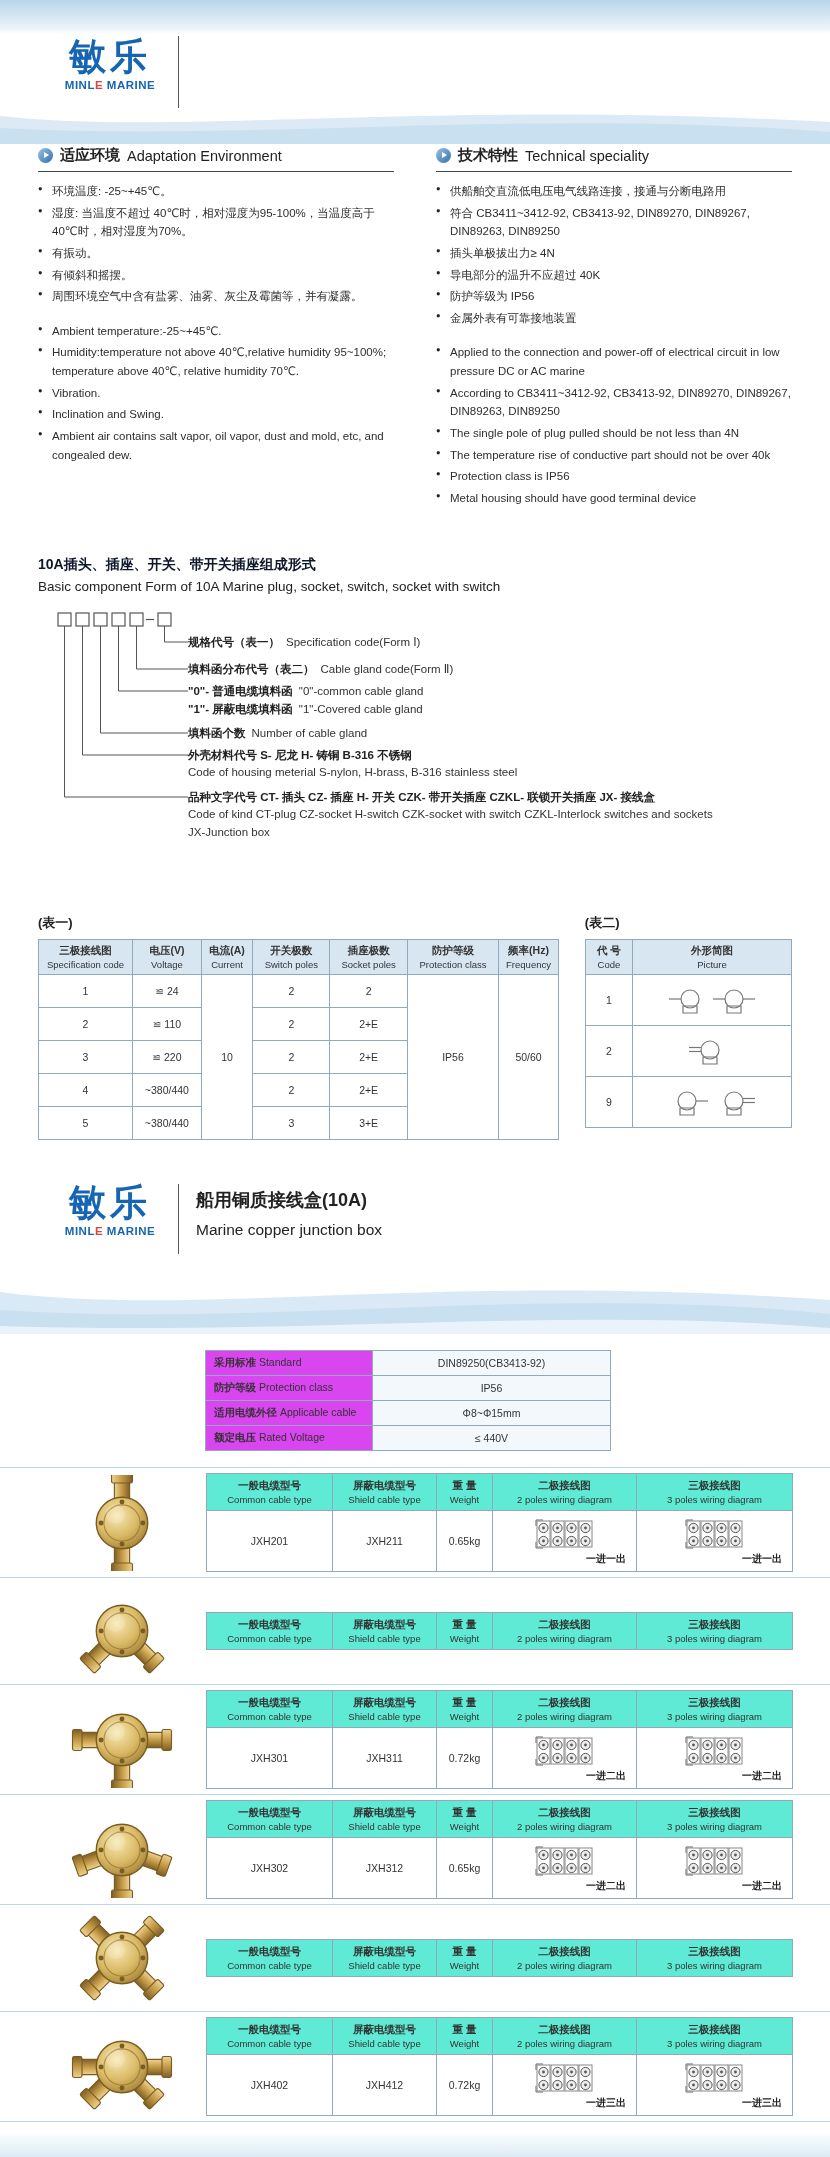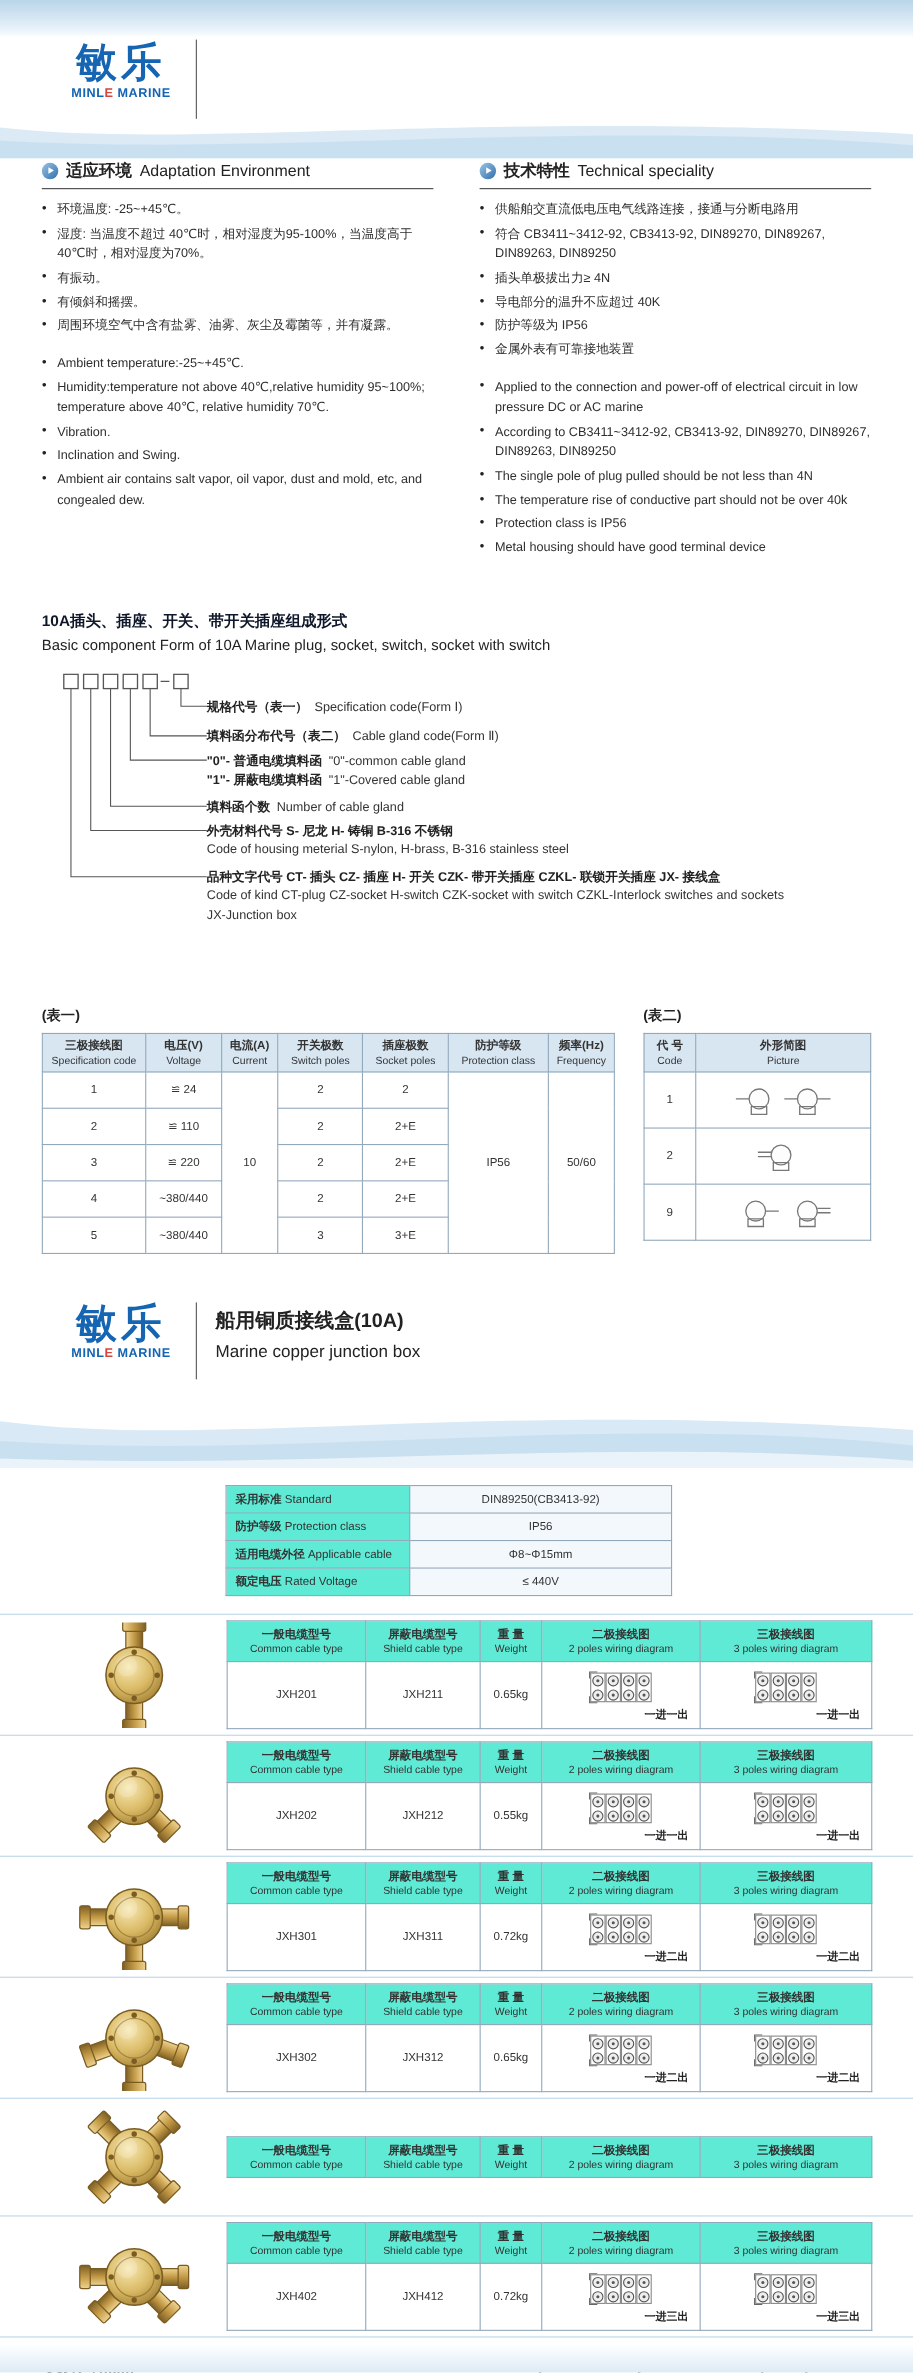--- a/index.html
+++ b/index.html
@@ -53,21 +53,21 @@
   table.t2 td{height:42px;}
   
   .hdr2{margin-top:38px;height:92px;}
   .hdr2 .logo{top:6px;}
   .hdr2 .vline{top:6px;height:70px;}
   .hdr2 .hdr-titles{top:10px;}
   
   .standards{margin:16px 0 0 205px;width:406px;}
   table.std{border-collapse:collapse;width:100%;}
   table.std td{border:1px solid #92a9bc;font-size:10.5px;padding:3px 8px;height:18px;}
-  td.std-l{background:#5eead4;width:150px;}
+  td.std-l{background:#d946ef;width:150px;}
   td.std-l .cn{font-weight:bold;}
   td.std-v{text-align:center;background:#f3f8fc;}
   
   .products{margin-top:16px;}
   .prod-row{display:flex;align-items:center;padding:5px 38px;border-top:1px solid #bcd6e8;}
   .prod-row:last-child{border-bottom:1px solid #bcd6e8;}
   .prod-img{flex:0 0 168px;height:96px;display:flex;align-items:center;justify-content:center;}
   table.pt{border-collapse:collapse;width:586px;table-layout:fixed;}
   table.pt th,table.pt td{border:1px solid #92a9bc;text-align:center;font-size:10.5px;padding:2px 2px;}
   table.pt th{background:#5eead4;height:32px;}
@@ -527,41 +527,20 @@
               </th>
           <th>
                 <div class="thc">二极接线图</div>
                 <div class="the">2 poles wiring diagram</div>
               </th>
           <th>
                 <div class="thc">三极接线图</div>
                 <div class="the">3 poles wiring diagram</div>
               </th>
         </tr>
-        <tr>
-          <td>JXH202</td>
-          <td>JXH212</td>
-          <td>0.55kg</td>
-          <td>
-                <div class="wd">
-                  <svg width="63" height="34" viewBox="0 0 63 34">
-                    <use href="#termblock"></use>
-                  </svg>
-                  <span class="cap">一进一出</span>
-                </div>
-              </td>
-          <td>
-                <div class="wd">
-                  <svg width="63" height="34" viewBox="0 0 63 34">
-                    <use href="#termblock"></use>
-                  </svg>
-                  <span class="cap">一进一出</span>
-                </div>
-              </td>
-        </tr>
       </tbody>
         </table>
     </div>
 
     <div class="prod-row">
       <div class="prod-img">
         <svg width="118" height="96" viewBox="-62 -50 124 100">
             <use href="#port" transform="rotate(180)"></use>
             <use href="#port" transform="rotate(90)"></use>
             <use href="#port" transform="rotate(0)"></use>

